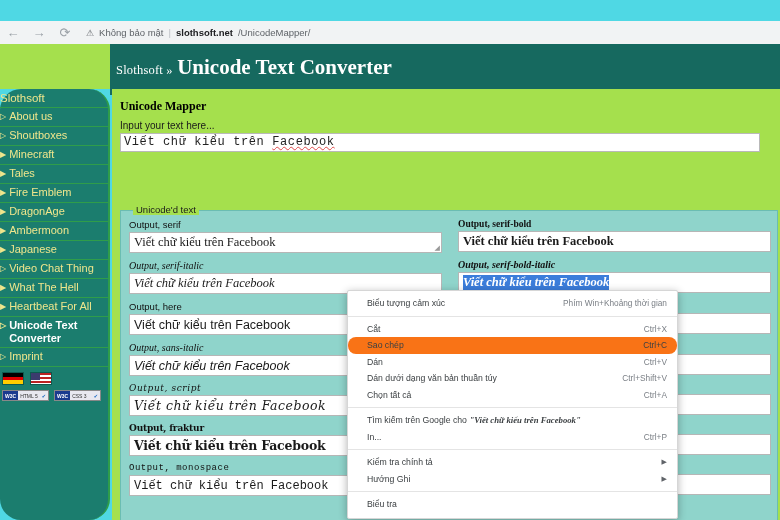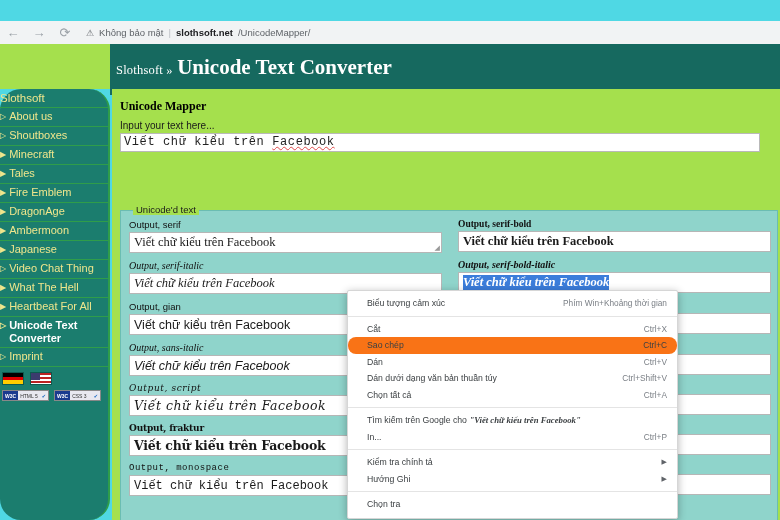--- a/index.html
+++ b/index.html
@@ -228,21 +228,21 @@
                   <span class="grip">◢</span>
                 </div>
               </div>
               <div class="fld">
                 <div class="fld-lb lb-serif-i">Output, serif-italic</div>
                 <div class="fld-box">
                   <span class="f-serif-i">Viết chữ kiểu trên Facebook</span>
                 </div>
               </div>
               <div class="fld">
-                <div class="fld-lb ">Output, gian</div>
+                <div class="fld-lb ">Output, here</div>
                 <div class="fld-box">
                   <span class="f-sans">Viết chữ kiểu trên Facebook</span>
                 </div>
               </div>
               <div class="fld">
                 <div class="fld-lb lb-serif-i">Output, sans-italic</div>
                 <div class="fld-box">
                   <span class="f-sans-i">Viết chữ kiểu trên Facebook</span>
                 </div>
               </div>
@@ -354,19 +354,19 @@
         <div class="ctx-row">
           <span>Kiểm tra chính tả</span>
           <span class="ctx-arrow">▶</span>
         </div>
         <div class="ctx-row">
           <span>Hướng Ghi</span>
           <span class="ctx-arrow">▶</span>
         </div>
         <div class="ctx-sep"></div>
         <div class="ctx-row">
-          <span>Chọn tra</span>
+          <span>Biểu tra</span>
           <span class="sc"></span>
         </div>
       </div>
 
   </div>
 </div>
 
 </body></html>

